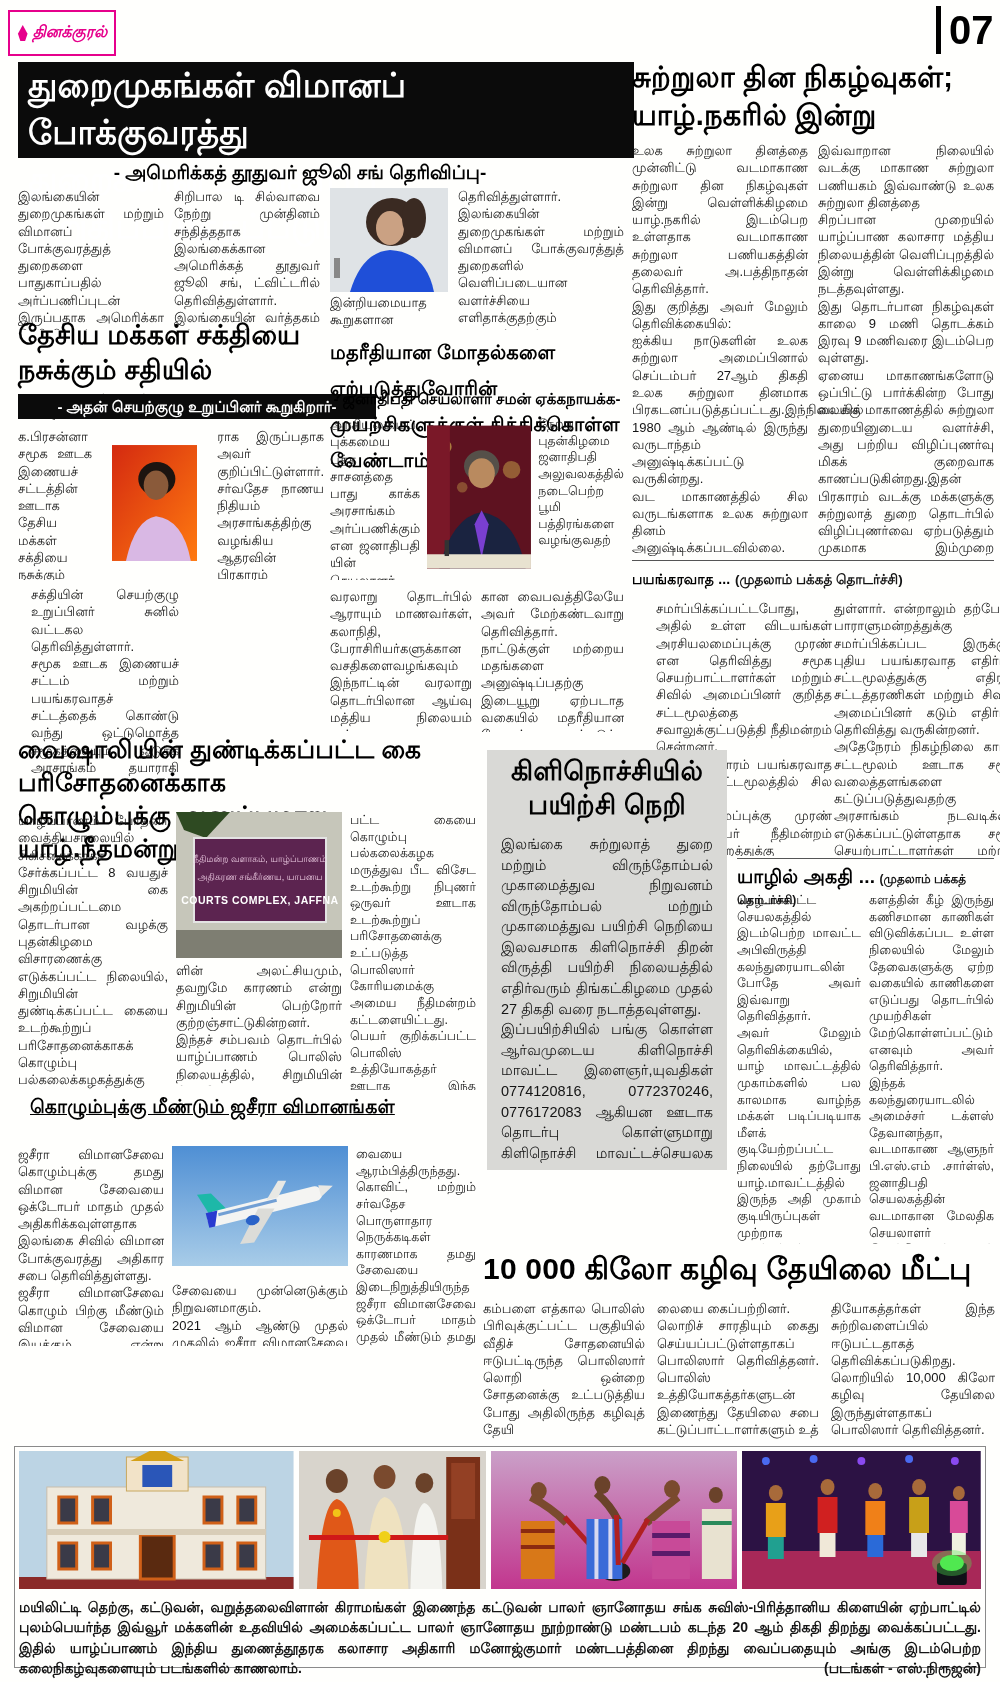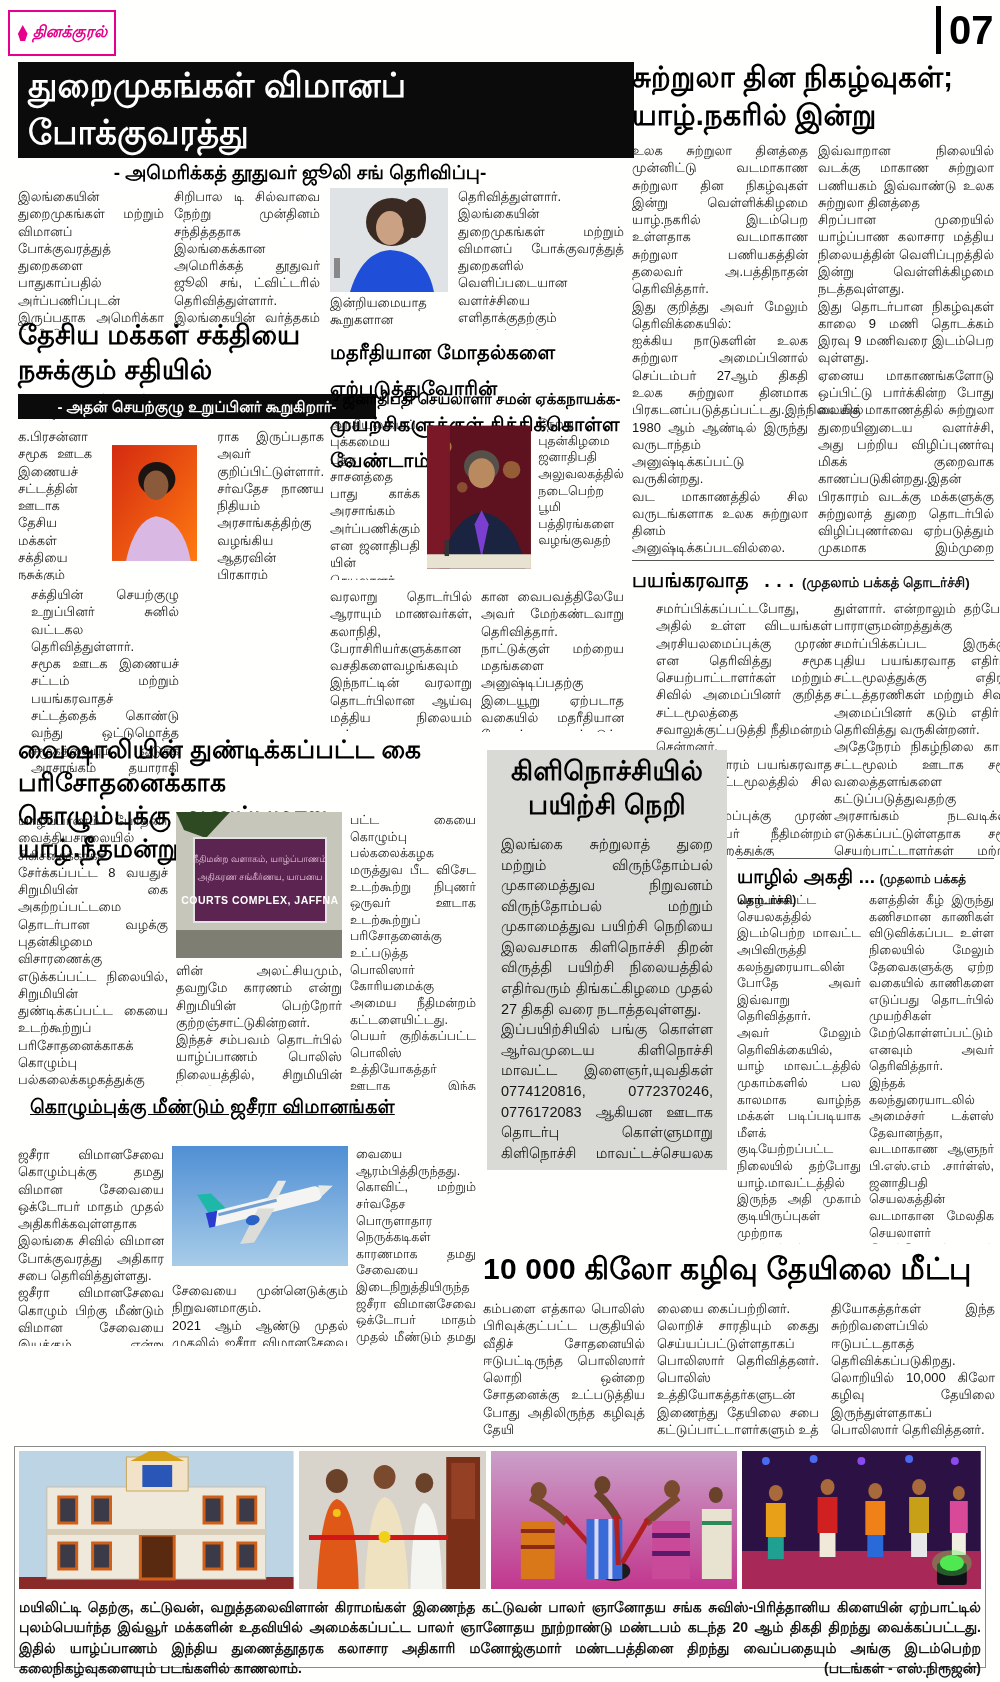--- a/index.html
+++ b/index.html
@@ -139,21 +139,21 @@
   </div>
   <div class="abs cols clip" style="left:330px;top:588px;width:294px;height:144px;gap:9px;">
     <div class="body-text" style="width:142px;">வரலாறு தொடர்பில் ஆராயும் மாணவர்கள், கலாநிதி, பேராசிரியர்களுக்கான வசதிகளைவழங்கவும் இந்நாட்டின் வரலாறு தொடர்பிலான ஆய்வு மத்திய நிலையம் ஒன்றை உருவாக்குமாறும் ஜனாதிபதி ரணில் விக்ரமசிங்கவின் பணிப்புரைக்கமைய நடவடிக்கைகளை முன்னெடுத்து வருவதாகவும் அவர் சுட்டிக்காட்டினார்.
 தேசிய பௌதீக திட்டமிடல் திணைக்களத்தின் ஏற்பாட்டில்</div>
     <div class="body-text" style="flex:1;">கான வைபவத்திலேயே அவர் மேற்கண்டவாறு தெரிவித்தார்.
 நாட்டுக்குள் மற்றைய மதங்களை அனுஷ்டிப்பதற்கு இடையூறு ஏற்படாத வகையில் மதரீதியான மோதல்களை ஏற்படுத்த விளைவோரின் முயற்சிகளுக்குள் சிக்கிக்கொள்ளாமல் இருக்குமாறு மக்களை தெளிவுப்படுத்த வேண்டுமெனவும் ஜனாதிபதியின் செயலாளர் மகா சங்கத்தினரிடத்தில் வேண்டுகோள் விடுத்தார்.</div>
   </div>
 
   <div class="abs sep" style="left:632px;top:560px;width:362px;"></div>
   <div class="abs" style="left:632px;top:570px;width:362px;">
-    <span class="hl" style="font-size:20px;font-family:Liberation Mono, monospace;">பயங்கரவாத  ...</span>
+    <span class="hl" style="font-size:14px;">பயங்கரவாத  ...</span>
     <span style="font-size:13.5px;font-weight:bold;">(முதலாம் பக்கத் தொடர்ச்சி)</span>
   </div>
   <div class="abs cols clip" style="left:656px;top:600px;width:362px;height:256px;gap:2px;">
     <div class="body-text" style="width:176px;">சமர்ப்பிக்கப்பட்டபோது, அதில் உள்ள விடயங்கள் அரசியலமைப்புக்கு முரண் என தெரிவித்து சமூக செயற்பாட்டாளர்கள் மற்றும் சிவில் அமைப்பினர் குறித்த சட்டமூலத்தை சவாலுக்குட்படுத்தி நீதிமன்றம் சென்றனர்.
 அதன் பிரகாரம் பயங்கரவாத எதிர்ப்பு சட்டமூலத்தில் சில விடயங்கள் அரசியலமைப்புக்கு முரண் என உயர் நீதிமன்றம் பாராளுமன்றத்துக்கு வியாக்கியானம் செய்திருந்தது.
 இதன் பின்னணியிலேயே அனைத்து தரப்பினரதும் ஆலோசனைகளை பெற்று குறித்த சட்டமூலத்தில் திருத்தங்கள் மேற்கொள்ளப்பட்டுள்ளதாக நீதி அமைச்சர் விஜேதாச ராஜபக்ஷ தெரிவித்</div>
     <div class="body-text" style="flex:1;">துள்ளார். என்றாலும் தற்போது பாராளுமன்றத்துக்கு சமர்ப்பிக்கப்பட இருக்கும் புதிய பயங்கரவாத எதிர்ப்பு சட்டமூலத்துக்கு எதிராக சட்டத்தரணிகள் மற்றும் சிவில் அமைப்பினர் கடும் எதிர்ப்பு தெரிவித்து வருகின்றனர்.
 அதேநேரம் நிகழ்நிலை காப்பு சட்டமூலம் ஊடாக சமூக வலைத்தளங்களை கட்டுப்படுத்துவதற்கு அரசாங்கம் நடவடிக்கை எடுக்கப்பட்டுள்ளதாக சமூக செயற்பாட்டாளர்கள் மற்றும் சிவில் அமைப்பினர் கடும் எதிர்ப்பு தெரிவித்து வருகின்றனர்.
 இந்த இரண்டு சட்டமூலங்களுக்கு எதிராக நீதிமன்றம் செல்வதாகவும் அவர்கள் தெரிவித்து வருகின்றனர்.</div>
   </div>

